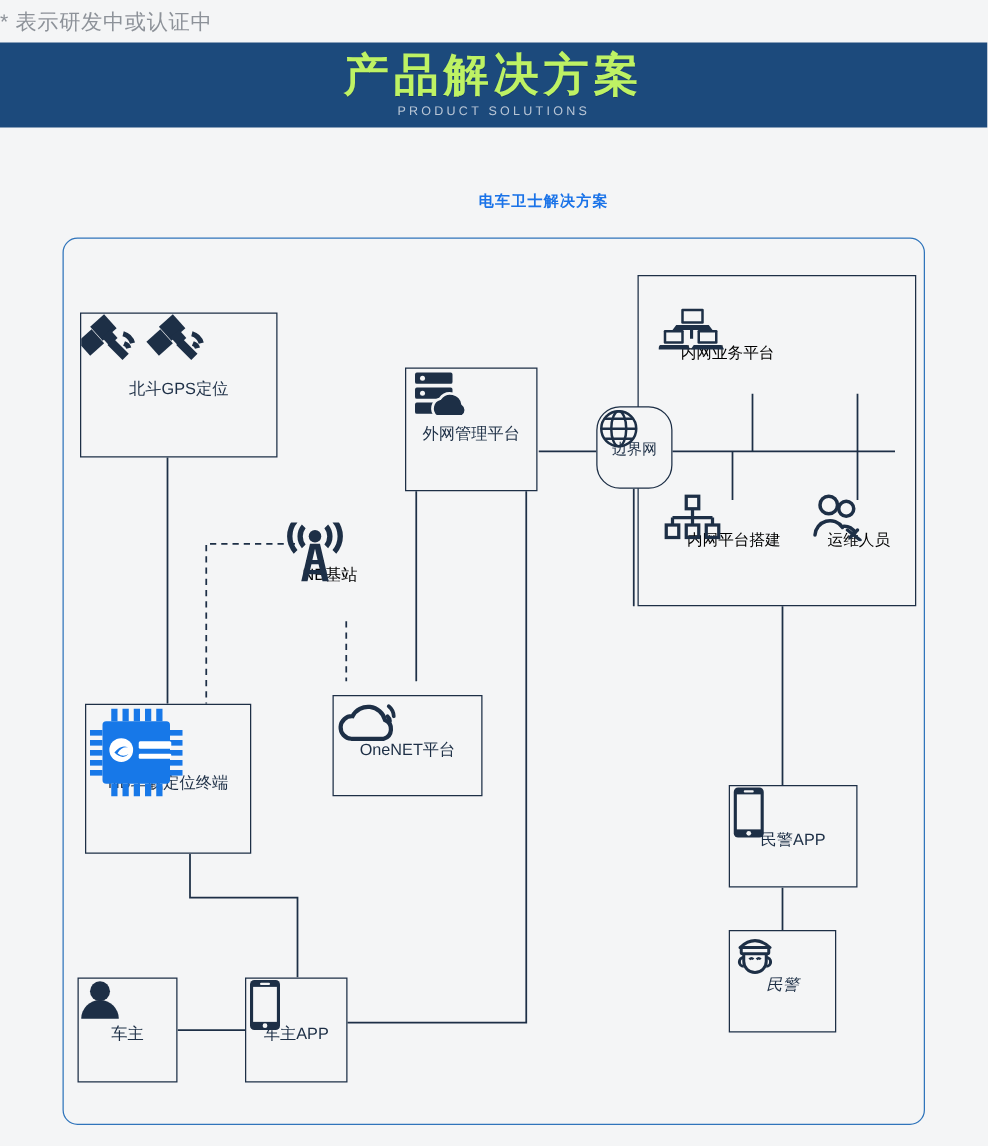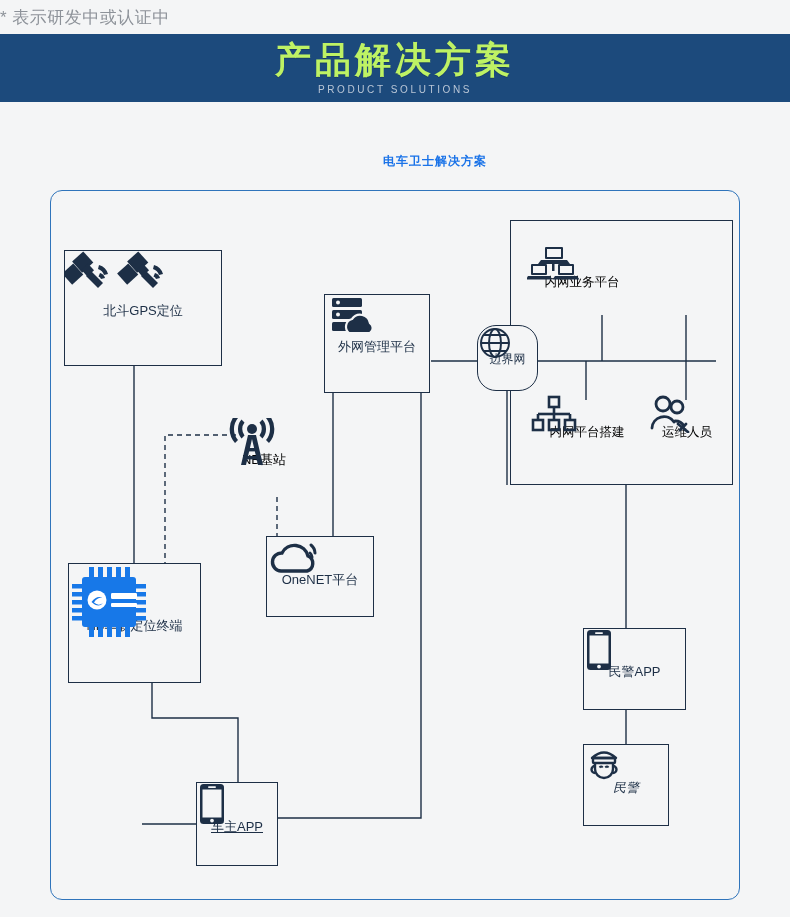--- a/index.html
+++ b/index.html
@@ -253,21 +253,21 @@
           <path d="M40 0 a17 17 0 0 1 0 22 l3 3 a21 21 0 0 0 0 -28z"></path>
           <path d="M22 17 h8 l7 30 h-5 l-6 -26 -6 26 h-5z"></path>
           <rect x="19" y="30" width="14" height="3.4"></rect>
           <rect x="17" y="38" width="18" height="3.4"></rect>
         </g>
       </svg>
     </div>
     <div class="lbl" style="font-size:13px;">NB基站</div>
   </div>
 
-  <div class="node" style="left:266px;top:536px;width:108px;height:81px;text-align:center;">
+  <div class="node" style="left:266px;top:556px;width:120px;height:81px;text-align:center;">
     <div class="ico">
       <svg width="58" height="40" viewBox="0 0 58 40">
         <g fill="none" stroke="#1d2f46" stroke-width="3.4" stroke-linecap="round">
           <path d="M14 34 a9 9 0 0 1 1 -18 a14 14 0 0 1 26 3 a8 8 0 0 1 -1 15z"></path>
           <path d="M44 8 a11 11 0 0 1 4 8" stroke-width="3"></path>
           <path d="M43 16 a6 6 0 0 1 2 4" stroke-width="3"></path>
         </g>
       </svg>
     </div>
     <div class="lbl">OneNET平台</div>
@@ -305,22 +305,33 @@
         <path d="M22.5 38 q5.5 -7 11 -4 q-5 -1 -8.5 4.5 q4.5 4 9 .5 q-4.5 5.5 -11.5 -1z" fill="#1778e8"></path>
         <g fill="#ffffff">
           <rect x="42" y="29" width="26" height="6" rx="1.2"></rect>
           <rect x="42" y="39" width="26" height="4" rx="1"></rect>
         </g>
       </svg>
     </div>
     <div class="lbl">NB车载定位终端</div>
   </div>
 
-
-  <div class="node" style="left:196px;top:782px;width:82px;height:84px;text-decoration:underline;">
+  <div class="node" style="left:62px;top:782px;width:80px;height:84px;">
+    <div class="ico">
+      <svg width="34" height="34" viewBox="0 0 34 34">
+        <g fill="#1d2f46">
+          <circle cx="17" cy="10" r="8"></circle>
+          <path d="M2 32 a15 15 0 0 1 30 0z"></path>
+        </g>
+      </svg>
+    </div>
+    <div class="lbl">车主</div>
+  </div>
+
+  <div class="node" style="left:196px;top:782px;width:82px;height:84px;">
     <div class="ico">
       <svg width="30" height="42" viewBox="0 0 30 42">
         <g fill="#1d2f46">
           <rect x="3" y="1" width="24" height="40" rx="3.5"></rect>
           <rect x="5.5" y="6.5" width="19" height="28" fill="#f4f5f6"></rect>
           <rect x="11" y="3.2" width="8" height="1.8" rx="0.9" fill="#f4f5f6"></rect>
           <circle cx="15" cy="37.6" r="1.9" fill="#f4f5f6"></circle>
         </g>
       </svg>
     </div>

